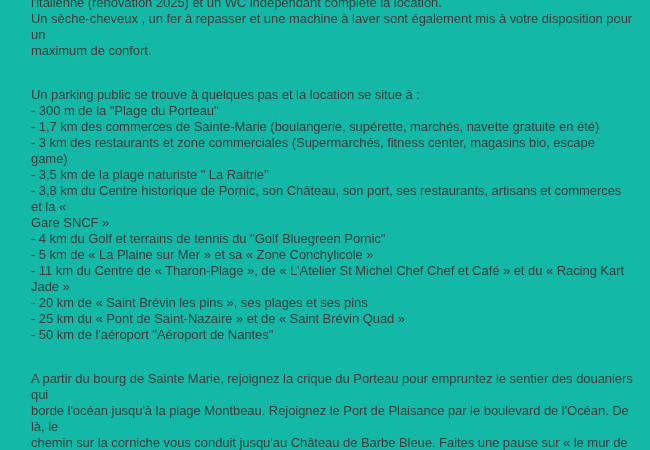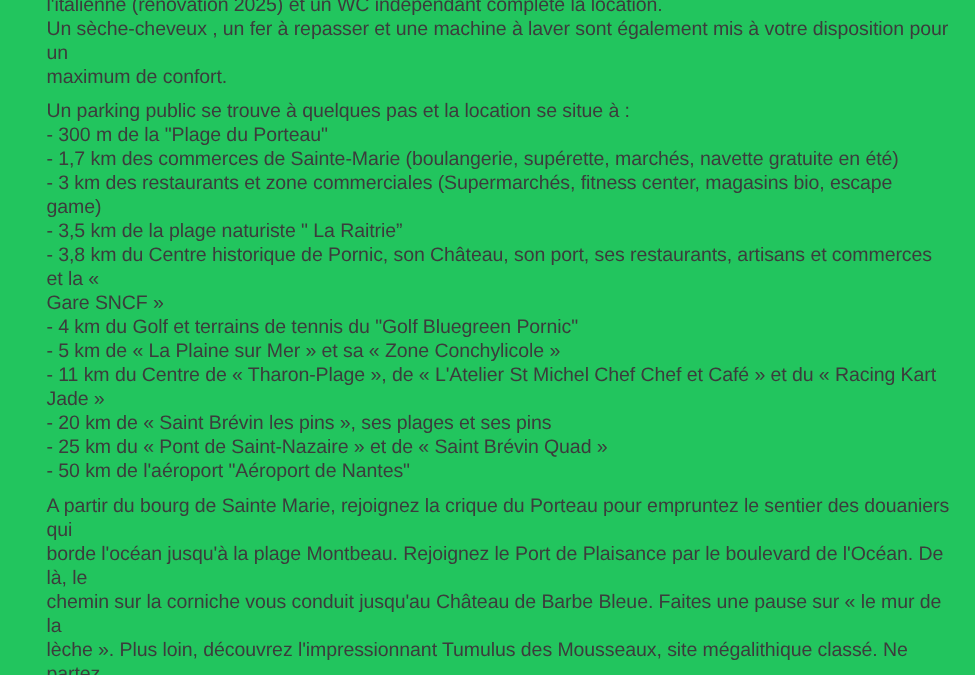--- a/index.html
+++ b/index.html
@@ -9,39 +9,39 @@
   }
   body {
     width: 650px;
     height: 450px;
     overflow: hidden;
     position: relative;
   }
   .page {
     position: absolute;
     inset: 0;
-    background: #22c55e;
+    background: #14b8a6;
   }
   .content {
     position: absolute;
     left: 31px;
     top: -5px;
     width: 602px;
     font-family: "Liberation Sans", sans-serif;
     font-size: 13px;
     line-height: 16px;
     color: #3c3c3c;
     letter-spacing: -0.05px;
   }
   .content p {
     margin: 0;
     white-space: pre-line;
   }
   .content p + p {
-    margin-top: 7px;
+    margin-top: 28px;
   }
 </style>
 </head>
 <body>
 
 <div class="page">
   <div class="content">
     <p>l'italienne (rénovation 2025) et un WC indépendant complète la location.
 Un sèche-cheveux , un fer à repasser et une machine à laver sont également mis à votre disposition pour un
 maximum de confort.</p>

